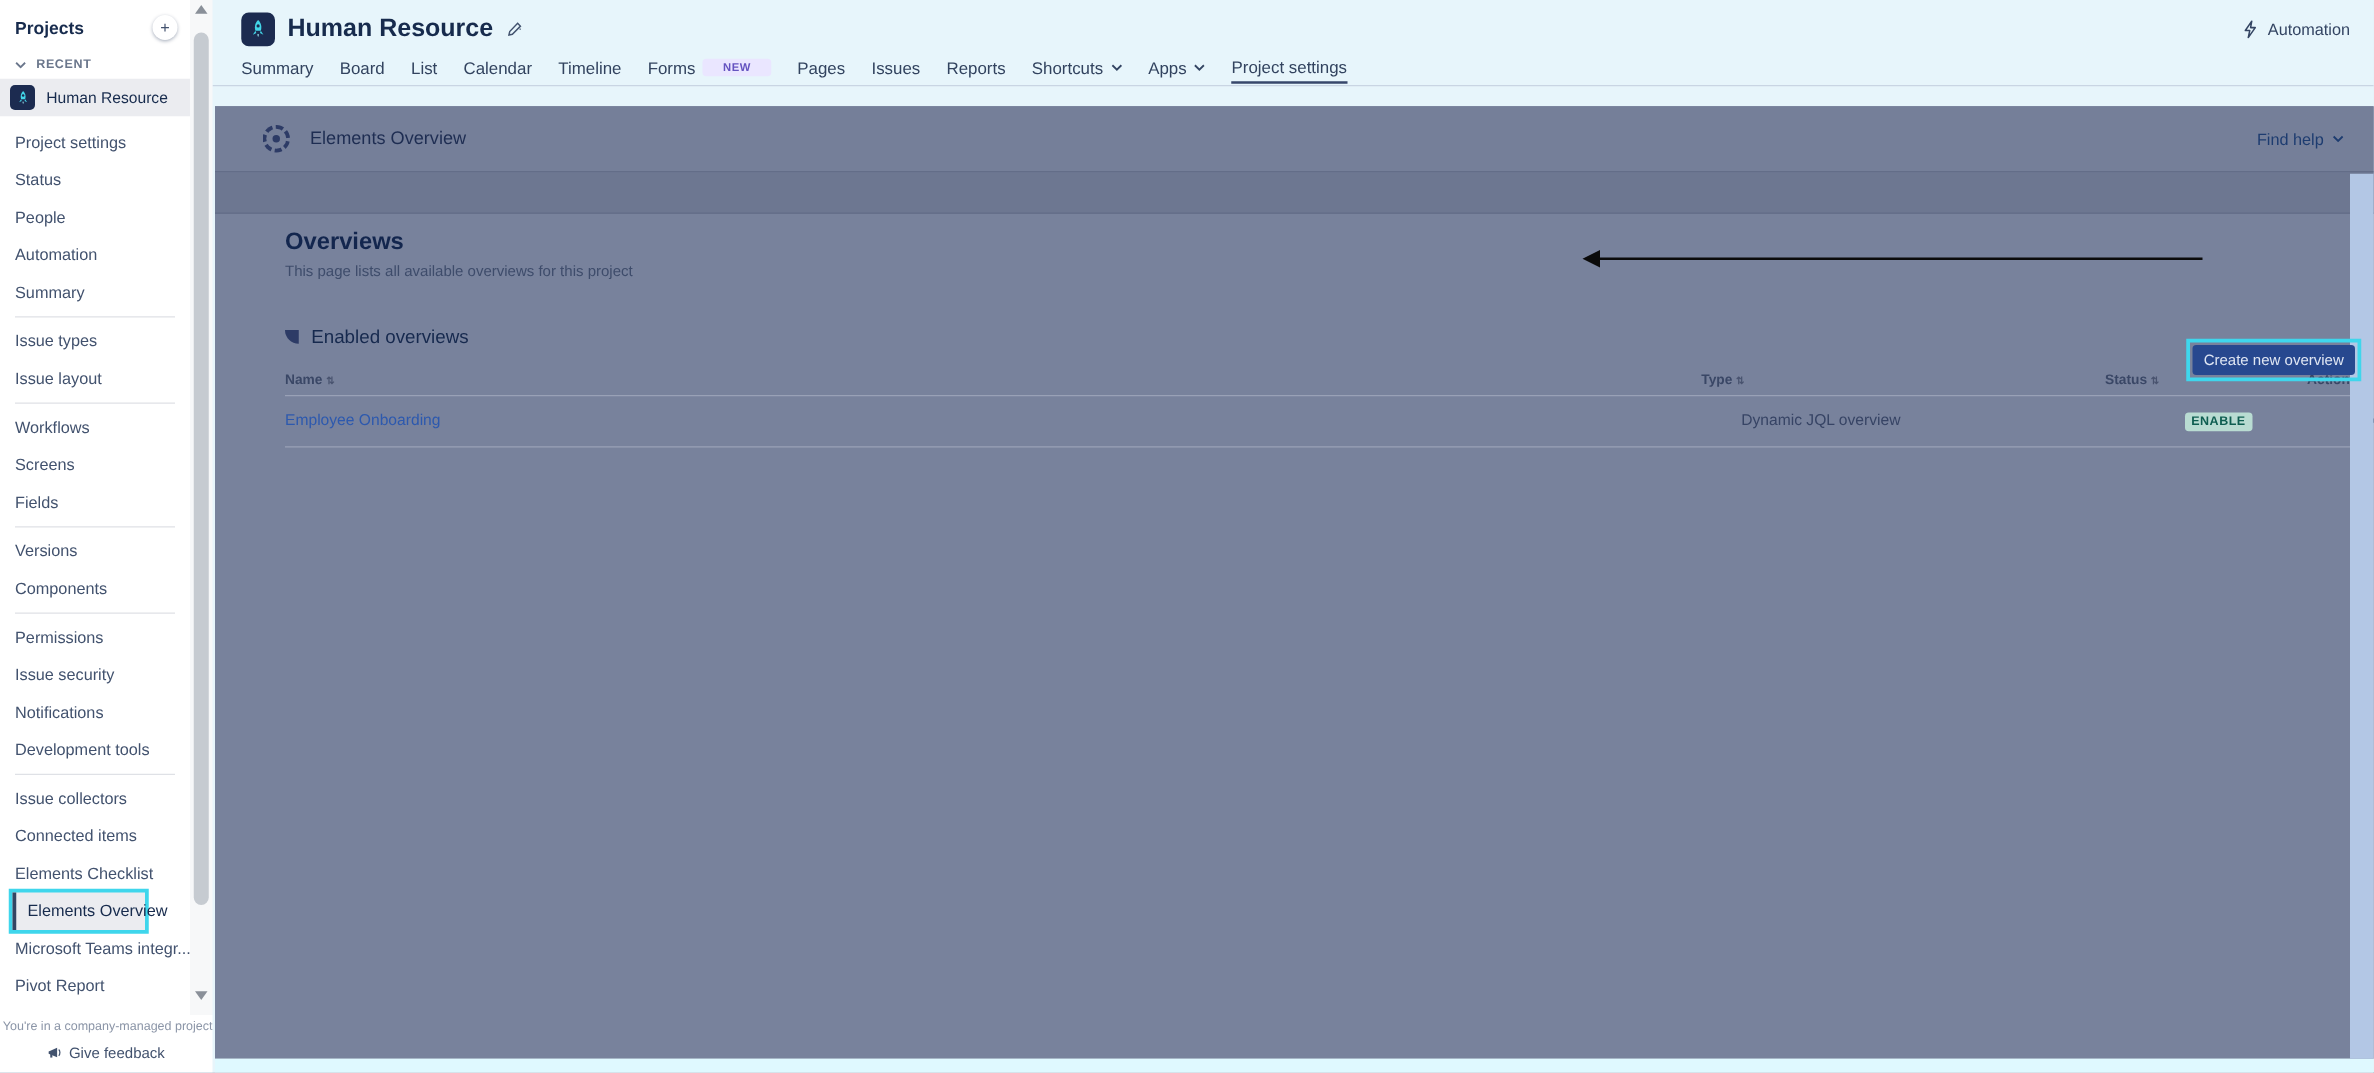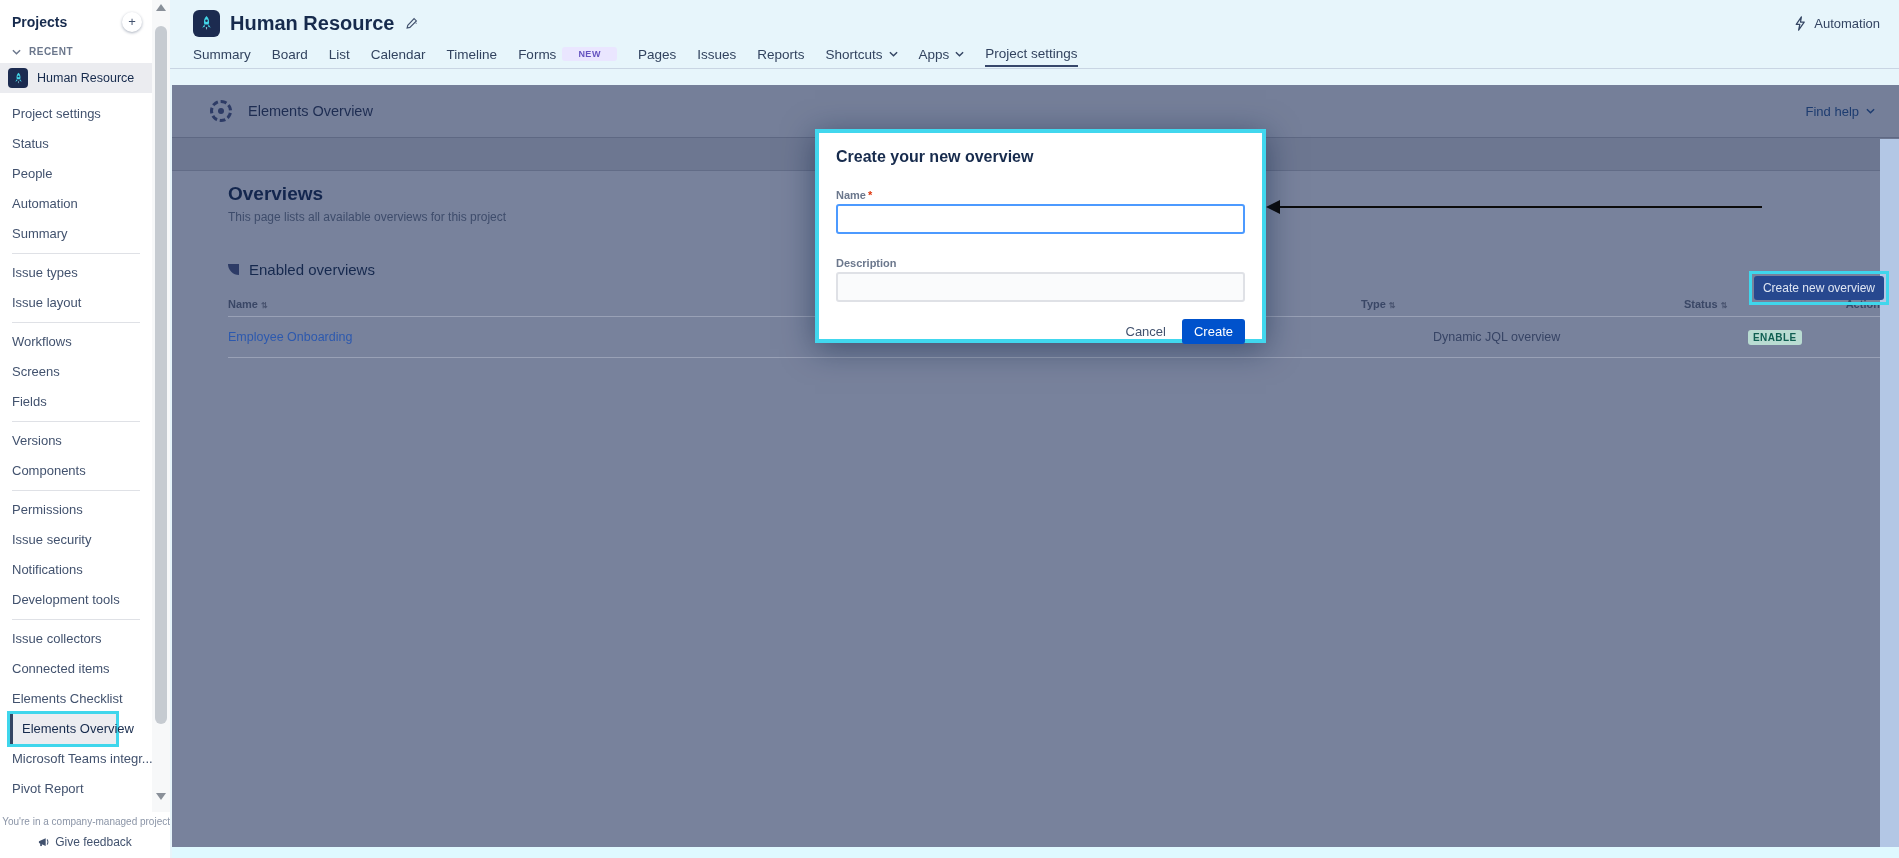--- a/index.html
+++ b/index.html
@@ -59,21 +59,21 @@
   .quarter-icon { width:11px; height:11px; background:#2d3b66; border-radius:0 0 0 11px; }
   .enabled-title { font-size:15px; font-weight:normal; color:#16294e; }
 
   .ov-table { margin-top:16px; }
   .t-row { display:grid; grid-template-columns:1133px 323px 116px 1fr; align-items:center; }
   .t-head { padding:4px 0 6px 0; border-bottom:1px solid #99a1b6; }
   .t-head .cell { font-size:11px; color:#3a4766; font-weight:bold; }
   .sort-glyph { font-size:8px; color:rgba(35,45,75,.55); margin-left:3px; }
   .t-body { padding:10px 0 12px 0; border-bottom:1px solid #99a1b6;gap:32px; }
   .cell-link { font-size:12.5px; color:#2d59ae; text-decoration:none; cursor:pointer; }
-  .cell-type { font-size:12.5px; color:#374465;margin-left:40px; }
+  .cell-type { font-size:12.5px; color:#374465; }
   .badge-enable { display:inline-block; font-size:10px; font-weight:bold; letter-spacing:.4px; color:#0f5e51; background:#b9dcd2; border-radius:3px; padding:2px 5px; }
   .cell-actions { text-align:right; font-size:13px; font-weight:bold; color:#2d3a5c; letter-spacing:1px; cursor:pointer; }
   .cell.right { text-align:right; }
 
   .bottom-strip { position:absolute; left:172px; top:847px; width:1727px; height:11px; background:#dff9ff; }
   .right-strip { position:absolute; left:1880px; top:139px; width:19px; height:708px; background:#b3c7e5; z-index:3; }
 
   
   .create-wrap { position:absolute; top:100px; right:10px; border:3px solid #3fd6ec; padding:2px; z-index:8; }
   .create-new-btn { background:#27488f; color:#dfe6f3; border:none; font-size:12px; padding:5px 9px; border-radius:3px; font-family:"Liberation Sans", sans-serif; cursor:pointer; white-space:nowrap; }
@@ -301,27 +301,14 @@
       </div>
     </div>
   </div>
 
   <div class="bottom-strip"></div>
   <div class="right-strip"></div>
 
   <div class="anno-arrow-line"></div>
   <div class="anno-arrow-head"></div>
 
-  <div class="modal">
-    <div class="modal-title">Create your new overview</div>
-    <div class="field-label">
-      <span>Name</span><span class="req">*</span>
-    </div>
-    <input class="input input-name" type="text" value="" style="">
-    <div class="field-label">Description</div>
-    <input class="input input-desc" type="text" value="" style="">
-    <div class="modal-actions">
-      <button class="btn-cancel">Cancel</button>
-      <button class="btn-create">Create</button>
-    </div>
-  </div>
 
 </div>
 
 </body></html>

